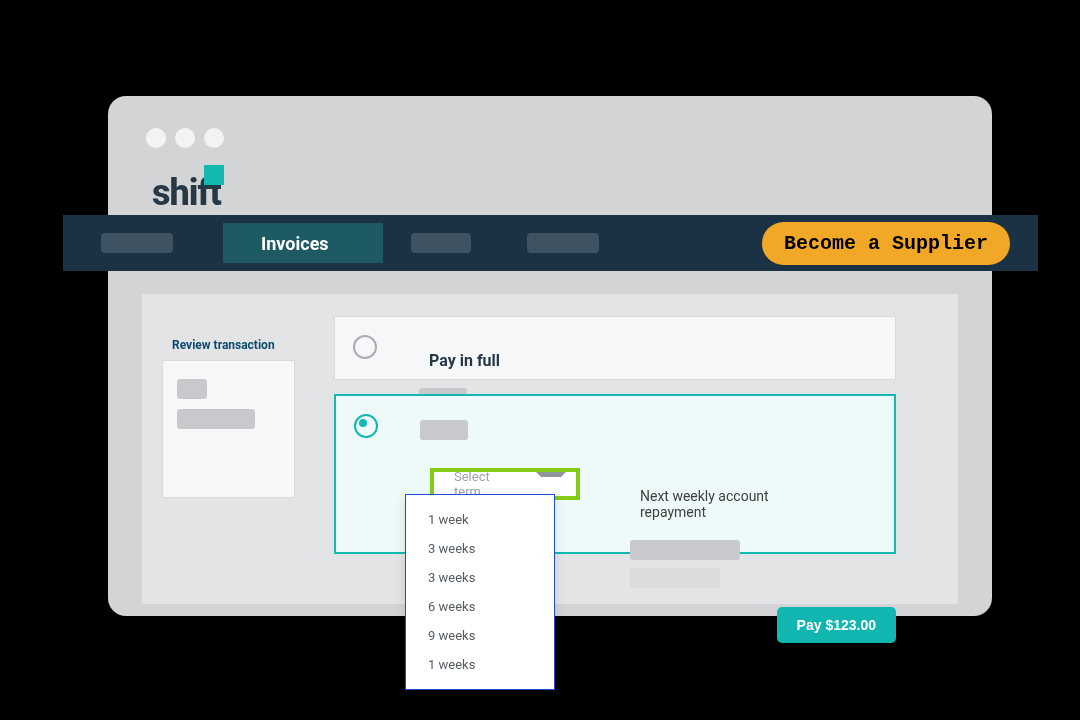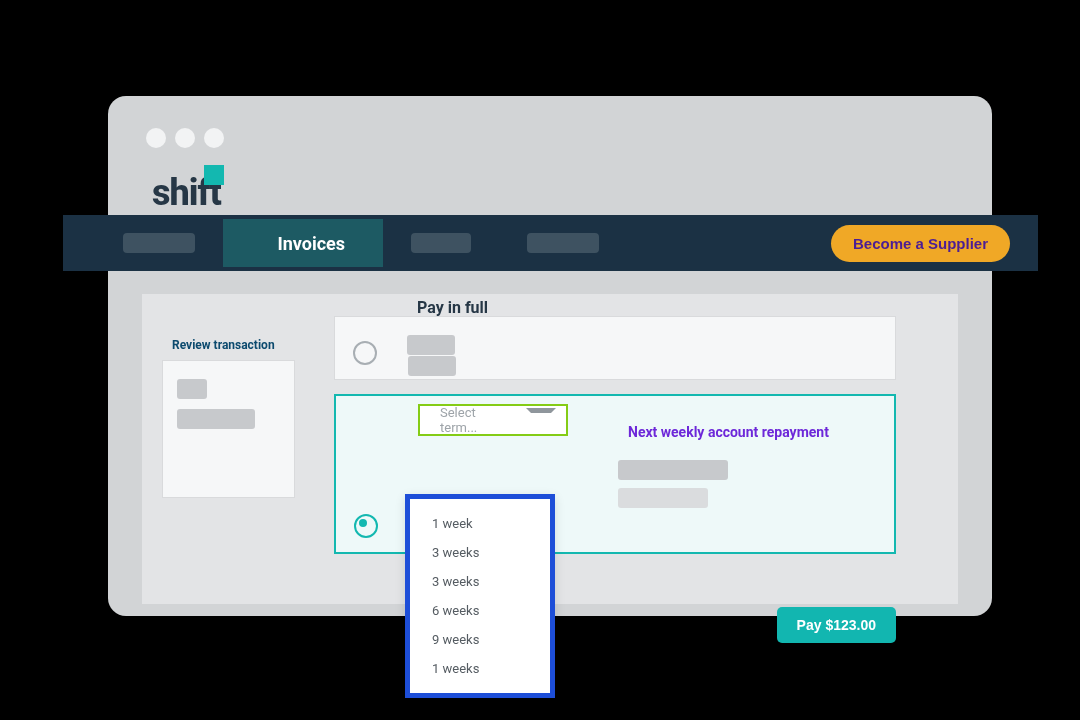--- a/index.html
+++ b/index.html
@@ -55,24 +55,24 @@
     position: absolute;
     left: -45px;
     top: 119px;
     width: 975px;
     height: 56px;
     background: #1b3144;
     display: flex;
     align-items: center;
   }
   .nav-item {
-    height: 48px;
+    height: 40px;
     display: flex;
     align-items: center;
-    justify-content: flex-end;
+    justify-content: flex-start;
     padding: 0 28px;
   }
   .nav-item.blank { width: 150px; }
   .nav-item.active {
     background: #1d5a63;
     width: 160px;
   }
   .nav-label {
     color: #fff;
     font-weight: 700;
@@ -83,27 +83,28 @@
     background: #3e5261;
     border-radius: 4px;
   }
   .nav-stub.s1 { width: 72px; }
   .nav-stub.s2 { width: 60px; }
   .nav-stub.s3 { width: 72px; }
   .supplier-btn {
     margin-left: auto;
     margin-right: 18px;
     background: #f0a826;
-    color: #4c1d95;
-    font-weight: 700;
-    font-size: 15px;
+    color: #000000;
+    font-weight: 700;
+    font-size: 20px;
     padding: 10px 22px;
     border-radius: 22px;
     border: none;
     cursor: pointer;
+    font-family: Liberation Mono, monospace;
   }
   .content-panel {
     position: absolute;
     left: 34px;
     top: 198px;
     width: 816px;
     height: 310px;
     background: #e3e4e6;
   }
   .section-title {
@@ -132,22 +133,22 @@
   .side-card .stub2 { width: 78px; height: 5px; }
 
   .option-card {
     position: absolute;
     left: 192px;
     width: 562px;
     background: #f6f7f8;
     border: 1px solid #d9dadc;
     padding: 14px 18px;
     display: flex;
-    align-items: flex-end;
-    gap: 20px;
+    align-items: flex-start;
+    gap: 32px;
   }
   .option-card.full { top: 22px; height: 64px; }
   .option-card.instal {
     top: 100px;
     height: 160px;
     background: #eef9f9;
     border: 2px solid #13b8b0;
   }
   .radio {
     width: 18px; height: 18px;
@@ -180,41 +181,41 @@
   .instal-row {
     display: flex;
     gap: 40px;
     margin-top: 18px;
     align-items: flex-start;
   }
   .select-box {
     width: 150px;
     height: 32px;
     background: #fff;
-    border: 2px solid #84cc16;
+    border: 4px solid #84cc16;
     display: flex;
     align-items: center;
     padding: 0 10px;
     color: #9ea4a9;
     font-size: 13px;
     position: relative;
     cursor: pointer;
   }
   .select-caret {
     margin-left: auto;
     width: 0; height: 0;
     border-left: 5px solid transparent;
     border-right: 5px solid transparent;
     border-top: 5px solid #8f969c;
   }
   .repay-col { flex: 1; }
   .repay-title {
     font-size: 14px;
-    font-weight: 700;
-    color: #6d28d9;
+    font-weight: 400;
+    color: #404040;
     margin-bottom: 10px;
   }
   .repay-col .rstub1 { width: 110px; height: 6px; background: #c7c9cc; border-radius: 3px; margin-bottom: 8px; }
   .repay-col .rstub2 { width: 90px; height: 5px; background: #dadcde; border-radius: 3px; }
 
   .pay-btn {
     position: absolute;
     right: 62px;
     top: 275px;
     background: #12b6b0;
@@ -227,21 +228,21 @@
     cursor: pointer;
     margin-top: 38px;
   }
 
   .dropdown {
     position: absolute;
     left: 395px;
     top: 484px;
     width: 150px;
     background: #fff;
-    border: 5px solid #1d4ed8;
+    border: 1px solid #1d4ed8;
     box-shadow: 0 3px 10px rgba(0,0,0,0.12);
     z-index: 50;
   }
   .dropdown-item {
     padding: 7px 12px;
     font-size: 13px;
     color: #555c62;
     cursor: pointer;
   }
 </style>

